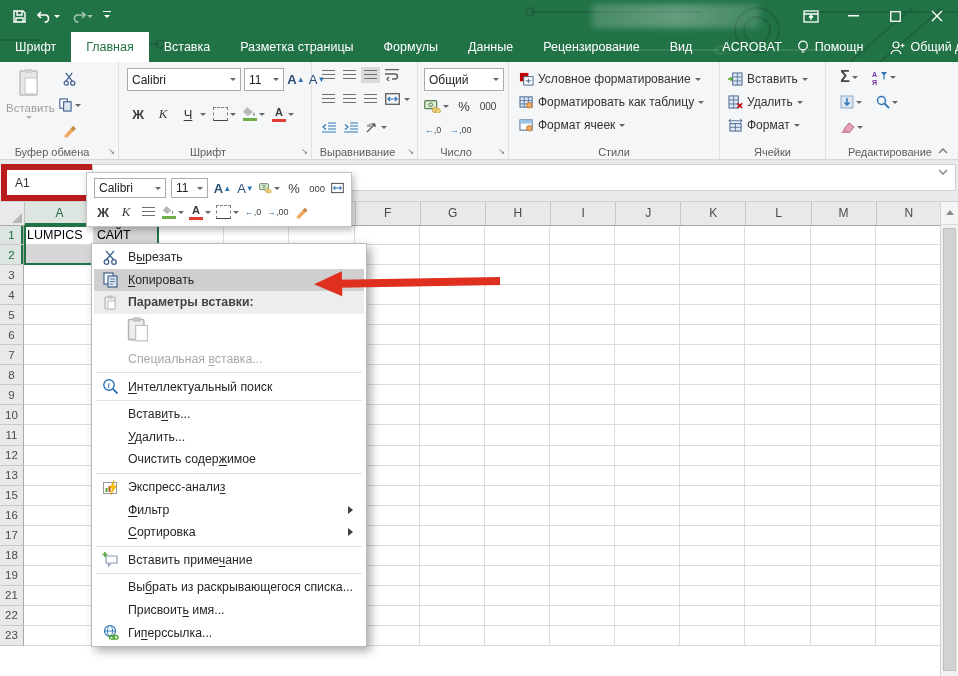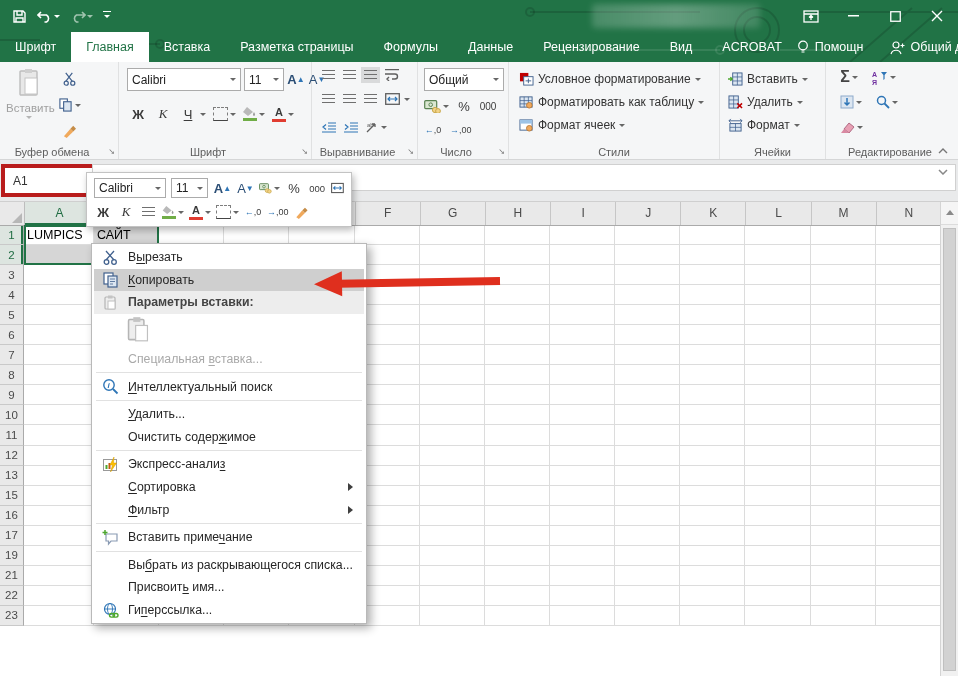--- a/index.html
+++ b/index.html
@@ -36,21 +36,21 @@
   .ric .caret{border-top-color:#666;margin-left:2px;}
   .txtbtn{display:flex;align-items:center;gap:4px;font-size:12px;color:#333;height:22px;white-space:nowrap;}
   .lines{display:inline-block;width:13px;height:10px;background:repeating-linear-gradient(#6f6f6f 0 1.5px,transparent 1.5px 4px);}
   .dashbox{display:inline-block;width:13px;height:12px;border:1px dashed #7e7e7e;border-bottom:1px solid #444;}
   .colorbar{display:block;width:14px;height:3px;margin-top:1px;}
   .stack{display:flex;flex-direction:column;align-items:center;line-height:11px;}
   .sigma{font-size:16px;color:#444;font-weight:bold;}
   .smallic{width:15px;height:14px;}
   
   .fbar{position:absolute;top:160px;left:0;right:0;height:41px;background:#e9eaeb;border-bottom:1px solid #cfcfcf;z-index:8;}
-  .namebox{position:absolute;left:1px;top:4px;width:87px;height:25px;background:#fff;border:4px solid #b91c1c;
+  .namebox{position:absolute;left:1px;top:4px;width:87px;height:25px;background:#fff;border:6px solid #b91c1c;
            font-size:12px;color:#333;display:flex;align-items:center;padding-left:8px;}
   .ffield{position:absolute;left:92px;top:4px;right:2px;height:25px;background:#fff;border:1px solid #d0d0d0;}
   .fchev{position:absolute;right:10px;top:9px;}
   
   .colheads{position:absolute;top:201px;left:0;width:941px;height:24px;display:flex;background:#e9e9e9;border-bottom:1px solid #aaa;z-index:2;}
   .corner{width:24px;flex:none;border-right:1px solid #bdbdbd;position:relative;background:#e9e9e9;}
   .corner:after{content:"";position:absolute;right:2px;bottom:2px;border-style:solid;border-width:0 0 10px 10px;border-color:transparent transparent #b7b7b7 transparent;}
   .ch{flex:none;display:flex;align-items:center;justify-content:center;font-size:12px;color:#4a4a4a;border-right:1px solid #c6c6c6;box-sizing:border-box;}
   .ch.sel{background:#dde5e0;color:#1f6c42;box-shadow:inset 0 -2px 0 #217346;}
   .grid{position:absolute;top:225px;left:0;width:941px;bottom:0;overflow:hidden;background:#fff;z-index:1;}
@@ -740,20 +740,37 @@
       <div class="cell" style="width: 65.15px;"></div>
       <div class="cell" style="width: 65.15px;"></div>
       <div class="cell" style="width: 65.15px;"></div>
       <div class="cell" style="width: 65.15px;"></div>
       <div class="cell" style="width: 65.15px;"></div>
       <div class="cell" style="width: 65.15px;"></div>
       <div class="cell" style="width: 65.15px;"></div>
       <div class="cell" style="width: 65.15px;"></div>
     </div>
     <div class="grow">
+      <div class="rh">18</div>
+      <div class="cell" style="width: 70px;"></div>
+      <div class="cell" style="width: 65.15px;"></div>
+      <div class="cell" style="width: 65.15px;"></div>
+      <div class="cell" style="width: 65.15px;"></div>
+      <div class="cell" style="width: 65.15px;"></div>
+      <div class="cell" style="width: 65.15px;"></div>
+      <div class="cell" style="width: 65.15px;"></div>
+      <div class="cell" style="width: 65.15px;"></div>
+      <div class="cell" style="width: 65.15px;"></div>
+      <div class="cell" style="width: 65.15px;"></div>
+      <div class="cell" style="width: 65.15px;"></div>
+      <div class="cell" style="width: 65.15px;"></div>
+      <div class="cell" style="width: 65.15px;"></div>
+      <div class="cell" style="width: 65.15px;"></div>
+    </div>
+    <div class="grow">
       <div class="rh">19</div>
       <div class="cell" style="width: 70px;"></div>
       <div class="cell" style="width: 65.15px;"></div>
       <div class="cell" style="width: 65.15px;"></div>
       <div class="cell" style="width: 65.15px;"></div>
       <div class="cell" style="width: 65.15px;"></div>
       <div class="cell" style="width: 65.15px;"></div>
       <div class="cell" style="width: 65.15px;"></div>
       <div class="cell" style="width: 65.15px;"></div>
       <div class="cell" style="width: 65.15px;"></div>
@@ -941,43 +958,46 @@
         <svg width="17" height="17" viewBox="0 0 17 17">
           <circle cx="7" cy="7" r="5.2" fill="none" stroke="#2e75b6" stroke-width="1.4"></circle>
           <path d="M11 11 L15.5 15.5" stroke="#2e75b6" stroke-width="1.8"></path>
           <text x="5.6" y="9.8" font-size="8" fill="#2e75b6" font-weight="bold" font-style="italic">i</text>
         </svg>
       </span>
       <span><u>И</u>нтеллектуальный поиск</span>
     </div>
     <div class="msep"></div>
     <div class="mi">
+      <span>Встав<u>и</u>ть...</span>
+    </div>
+    <div class="mi">
       <span><u>У</u>далить...</span>
     </div>
     <div class="mi">
       <span>Очистить содер<u>ж</u>имое</span>
     </div>
     <div class="msep"></div>
     <div class="mi">
       <span class="ic">
         <svg width="17" height="17" viewBox="0 0 17 17">
           <rect x="1.5" y="3.5" width="13" height="11" fill="#fff" stroke="#999"></rect>
           <rect x="3.5" y="9" width="2" height="4" fill="#4ea72e"></rect>
           <rect x="6.5" y="7" width="2" height="6" fill="#c55a11"></rect>
           <polygon points="12,1 8,9 10.5,9 8.5,16 14.5,7 11.5,7" fill="#ffc000" stroke="#d09a00" stroke-width="0.5" <="" svg=""></polygon>
         </svg>
       </span>
       <span>Экспресс-анали<u>з</u></span>
     </div>
     <div class="mi">
+      <span><u>Ф</u>ильтр</span>
+      <span class="subarr"></span>
+    </div>
+    <div class="mi">
       <span><u>С</u>ортировка</span>
-      <span class="subarr"></span>
-    </div>
-    <div class="mi">
-      <span><u>Ф</u>ильтр</span>
       <span class="subarr"></span>
     </div>
     <div class="msep"></div>
     <div class="mi">
       <span class="ic">
         <svg width="17" height="17" viewBox="0 0 17 17">
           <path d="M4 5 h11 v7 h-6 l-2.5 3 v-3 h-2.5 z" fill="#fff" stroke="#8a9bb4" stroke-width="1.2"></path>
           <path d="M3 1 v5 M0.5 3.5 h5" stroke="#4ea72e" stroke-width="1.5" <="" svg=""></path>
         </svg>
       </span>

